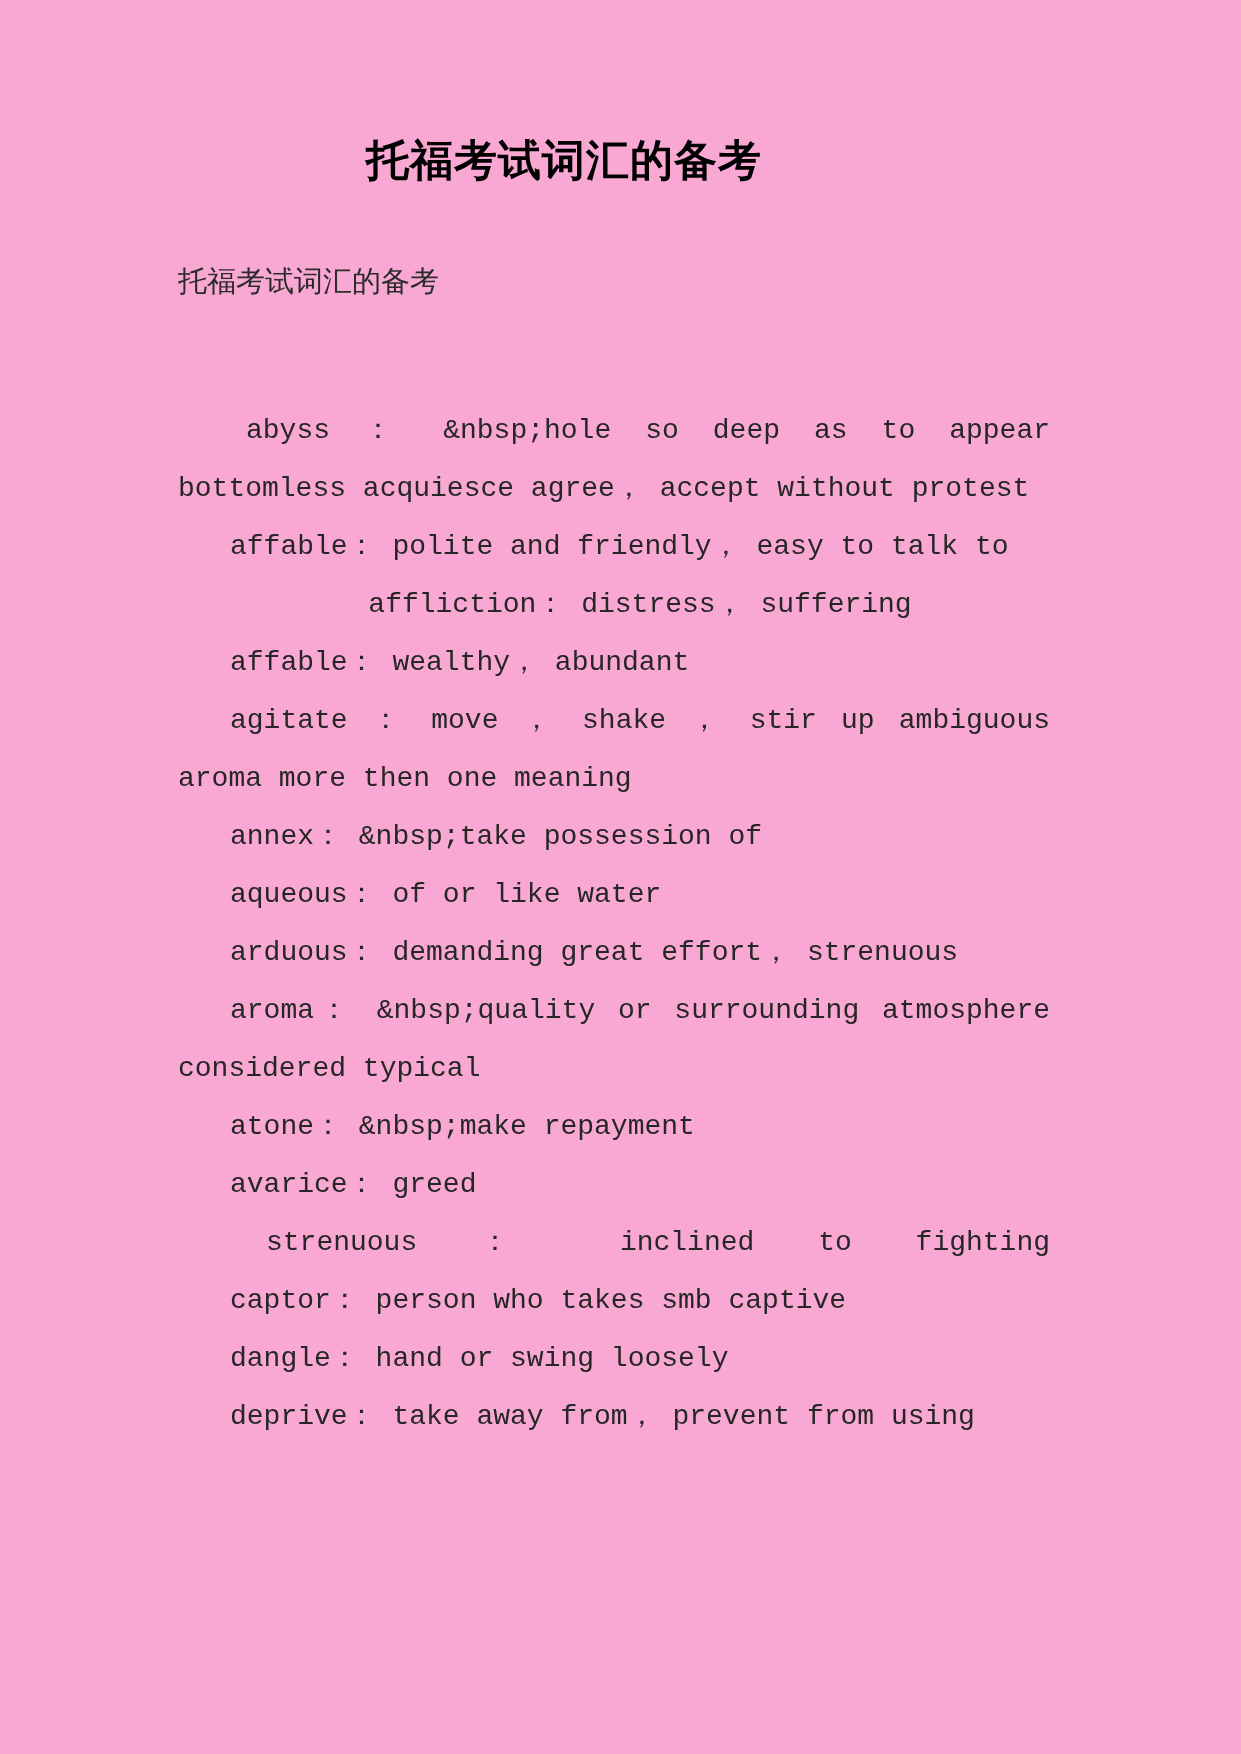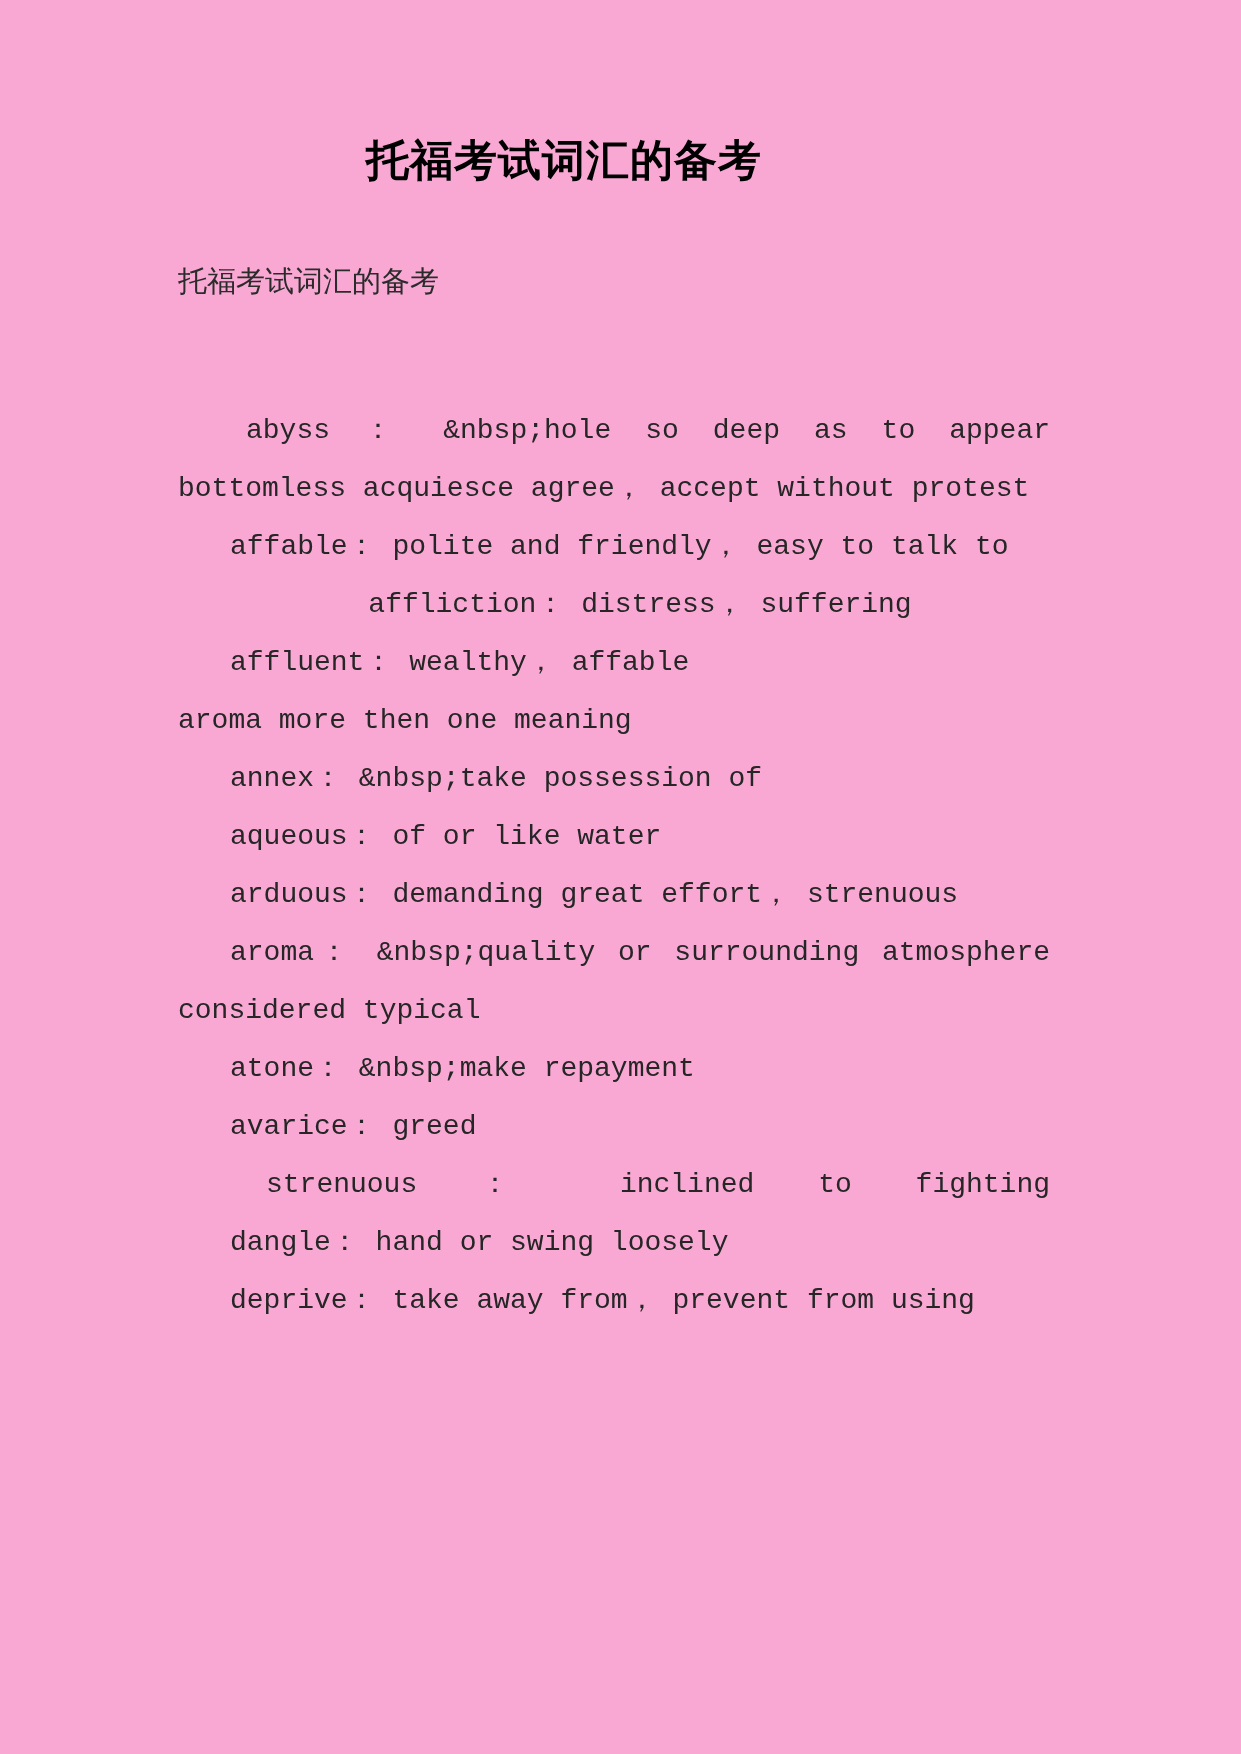--- a/index.html
+++ b/index.html
@@ -65,27 +65,29 @@
 
 <div class="page">
   <div class="content">
     <h1 class="doc-title">托福考试词汇的备考</h1>
     <p class="doc-subtitle">托福考试词汇的备考</p>
     <div class="doc-body">
         <div class="line justify" style="padding-left: 68px;">abyss ： &amp;nbsp;hole so deep as to appear</div>
         <div class="line" style="padding-left: 0px;">bottomless acquiesce agree， accept without protest</div>
         <div class="line" style="padding-left: 52px;">affable： polite and friendly， easy to talk to</div>
         <div class="line" style="padding-left: 52px; text-align: center;">affliction： distress， suffering</div>
-        <div class="line" style="padding-left: 52px;">affluent： wealthy， affable</div>
+        <div class="line" style="padding-left: 52px;">affable： wealthy， abundant</div>
+        <div class="line justify" style="padding-left: 52px;">agitate ： move ， shake ， stir up ambiguous</div>
         <div class="line" style="padding-left: 0px;">aroma more then one meaning</div>
         <div class="line" style="padding-left: 52px;">annex： &amp;nbsp;take possession of</div>
         <div class="line" style="padding-left: 52px;">aqueous： of or like water</div>
         <div class="line" style="padding-left: 52px;">arduous： demanding great effort， strenuous</div>
         <div class="line justify" style="padding-left: 52px;">aroma： &amp;nbsp;quality or surrounding atmosphere</div>
         <div class="line" style="padding-left: 0px;">considered typical</div>
         <div class="line" style="padding-left: 52px;">atone： &amp;nbsp;make repayment</div>
         <div class="line" style="padding-left: 52px;">avarice： greed</div>
         <div class="line justify" style="padding-left: 88px;">strenuous ： inclined to fighting</div>
+        <div class="line" style="padding-left: 52px;">captor： person who takes smb captive</div>
         <div class="line" style="padding-left: 52px;">dangle： hand or swing loosely</div>
         <div class="line" style="padding-left: 52px; font-family: Liberation Mono, monospace;">deprive： take away from， prevent from using</div>
       </div>
   </div>
 </div>
 
 </body></html>

